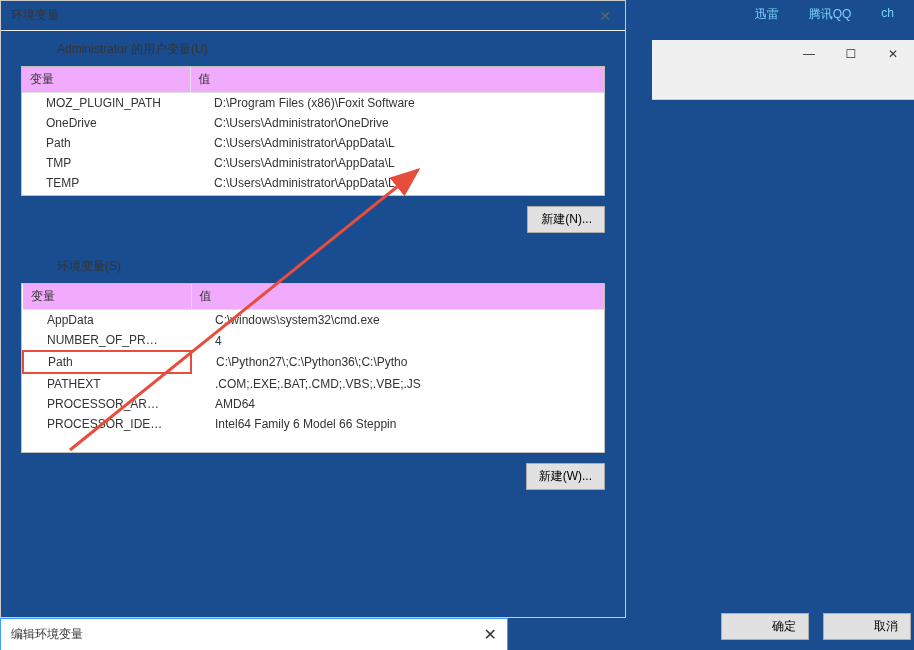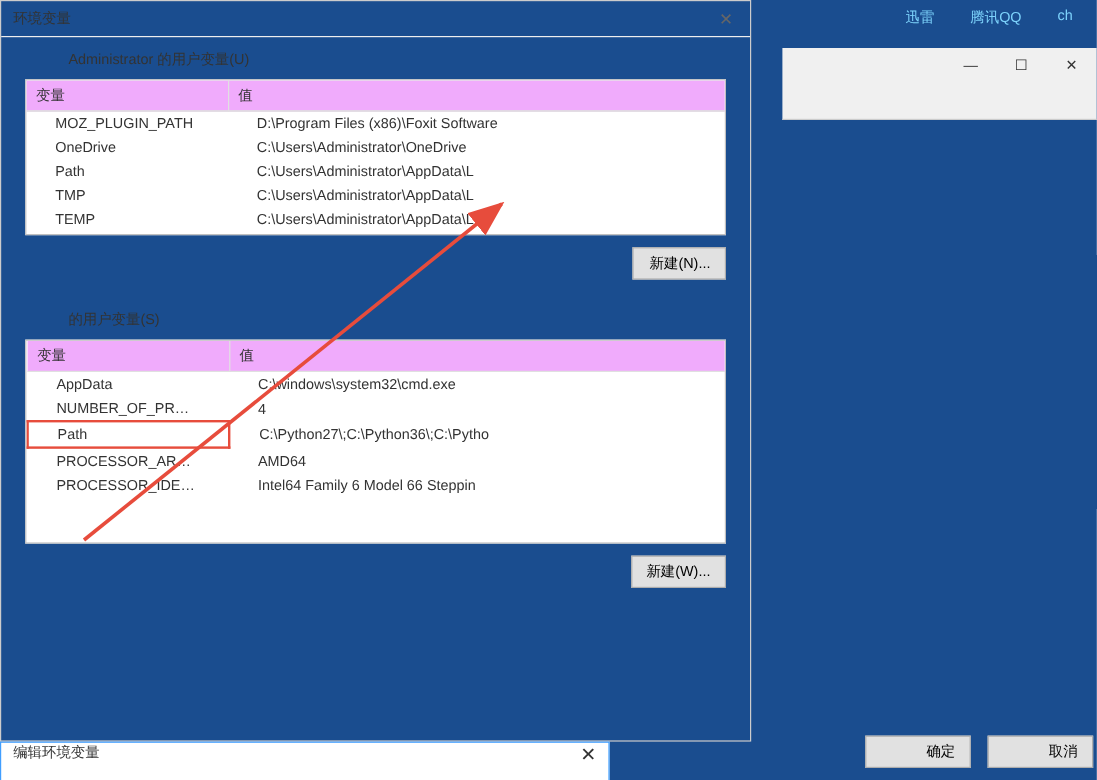--- a/index.html
+++ b/index.html
@@ -26,21 +26,21 @@
     .win-button { display: inline-block; min-width: 78px; padding: 4px 12px; background: #e1e1e1; border: 1px solid #adadad; cursor: pointer; text-align: right; margin-left: 6px; }
     
     .user-table-box { height: 130px; overflow: hidden; }
     .sys-table-box { height: 170px; overflow: hidden; }
     
     
     .edit-window { left: 406px; top: 40px; width: 508px; height: 610px; background: #fff; border: 1px solid #409eff; }
     .edit-window2 { position: absolute; right: 0; top: 40px; width: 262px; height: 60px; background: #f0f0f0; border-bottom: 1px solid #ccc; display: flex; justify-content: flex-end; }
     .edit-window2 .wc { width: 42px; height: 28px; display: flex; align-items: center; justify-content: center; color: #333; cursor: pointer; }
     
-    .edit-titlebar { height: 30px; display: flex; align-items: flex-start; padding: 0 10px; }
+    .edit-titlebar { height: 30px; display: flex; align-items: center; padding: 0 10px; }
     .edit-titlebar .title { flex: 1; color: #333; }
     .edit-titlebar .close { font-size: 16px; color: #333; cursor: pointer; }
     
     .edit-body { display: flex; padding: 30px 15px 15px 15px; gap: 12px; height: calc(100% - 80px); }
     
     .edit-bottom { position: absolute; bottom: 10px; right: 3px; display: flex; gap: 8px; }
     
     .arrow-svg { position: absolute; left: 60px; top: 165px; width: 370px; height: 300px; pointer-events: none; z-index: 100; }
   </style>
 </head>
@@ -94,41 +94,45 @@
             <td>TEMP</td>
             <td>C:\Users\Administrator\AppData\L</td>
           </tr>
         </tbody>
     </table>
   </div>
   <div class="button-row">
     <span class="win-button">新建(N)...</span>
   </div>
 
-  <div class="section-label">的用户变量(S)</div>
+  <div class="section-label">环境变量(S)</div>
   <div class="table-container sys-table-box">
     <table>
       <thead>
           <tr>
         <th>变量</th>
         <th>值</th>
       </tr>
         </thead>
       <tbody id="sys-tbody">
           <tr>
             <td>AppData</td>
             <td>C:\windows\system32\cmd.exe</td>
           </tr>
           <tr>
             <td>NUMBER_OF_PROCESSORS</td>
             <td>4</td>
           </tr>
           <tr class="path-highlight">
             <td>Path</td>
             <td>C:\Python27\;C:\Python36\;C:\Pytho</td>
+          </tr>
+          <tr>
+            <td>PATHEXT</td>
+            <td>.COM;.EXE;.BAT;.CMD;.VBS;.VBE;.JS</td>
           </tr>
           <tr>
             <td>PROCESSOR_ARCHITECT...</td>
             <td>AMD64</td>
           </tr>
           <tr>
             <td>PROCESSOR_IDENTIFIER</td>
             <td>Intel64 Family 6 Model 66 Steppin</td>
           </tr>
         </tbody>

